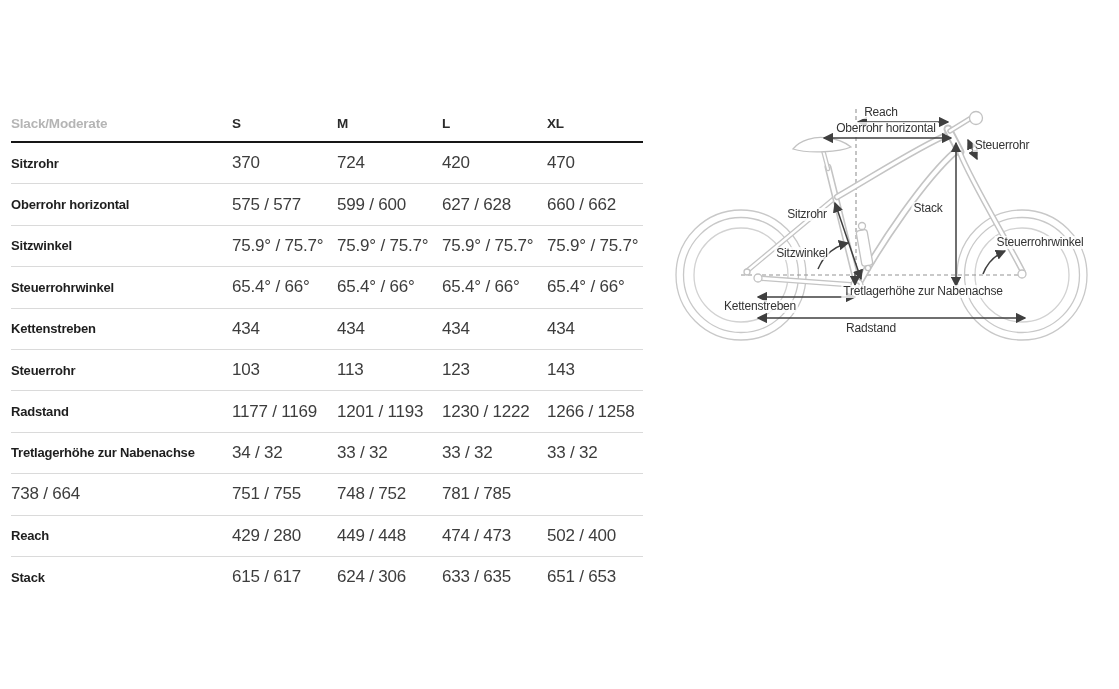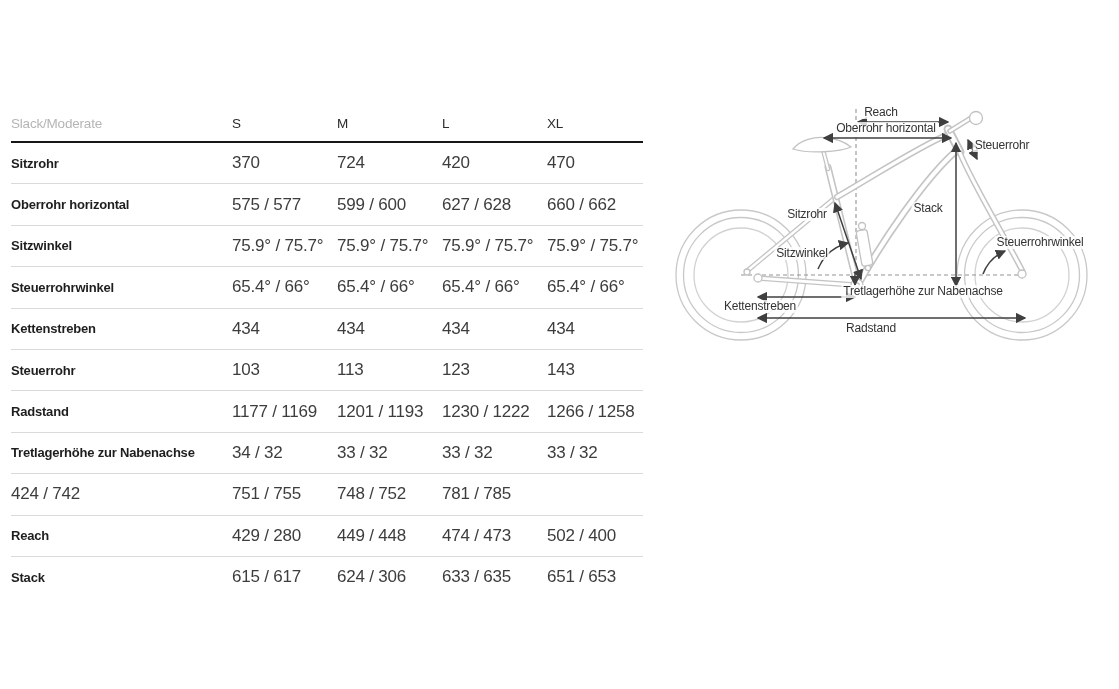--- a/index.html
+++ b/index.html
@@ -5,21 +5,21 @@
   html,body{margin:0;padding:0;}
   body{
     width:1119px;height:689px;position:relative;overflow:hidden;
     background:#ffffff;
     font-family:"Liberation Sans", sans-serif;
   }
   
   .geo-table{position:absolute;left:11px;top:106px;width:632px;}
   .t-head{
     display:grid;grid-template-columns:221px 105px 105px 105px 1fr;
-    align-items:center;height:35px;border-bottom:2px solid #161616;
+    align-items:center;height:35px;border-bottom:2px solid #161616;font-weight:bold;
   }
   .t-head .t-title{color:#b5b5b5;font-size:13.5px;letter-spacing:-0.2px;}
   .t-head .t-col{color:#2b2b2b;font-size:13.5px;letter-spacing:-0.2px;}
   .t-row{
     display:grid;grid-template-columns:221px 105px 105px 105px 1fr;
     align-items:center;height:40.4px;border-bottom:1px solid #dadada;
   }
   .t-row:last-child{border-bottom:none;}
   .t-row .label{font-weight:bold;font-size:13px;color:#1e1e1e;letter-spacing:-0.2px;white-space:nowrap;}
   .t-row .val{font-size:17px;color:#3d3d3d;letter-spacing:-0.2px;white-space:nowrap;}
@@ -94,21 +94,21 @@
         <span class="val">1266 / 1258</span>
       </div>
       <div class="t-row">
         <span class="label">Tretlagerhöhe zur Nabenachse</span>
         <span class="val">34 / 32</span>
         <span class="val">33 / 32</span>
         <span class="val">33 / 32</span>
         <span class="val">33 / 32</span>
       </div>
       <div class="t-row">
-        <span class="val">424 / 742</span>
+        <span class="val">738 / 664</span>
         <span class="val">751 / 755</span>
         <span class="val">748 / 752</span>
         <span class="val">781 / 785</span>
       </div>
       <div class="t-row">
         <span class="label">Reach</span>
         <span class="val">429 / 280</span>
         <span class="val">449 / 448</span>
         <span class="val">474 / 473</span>
         <span class="val">502 / 400</span>

